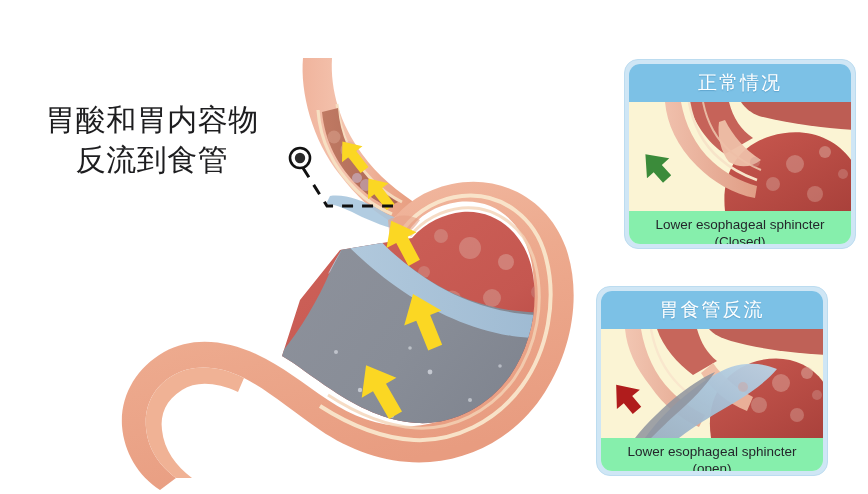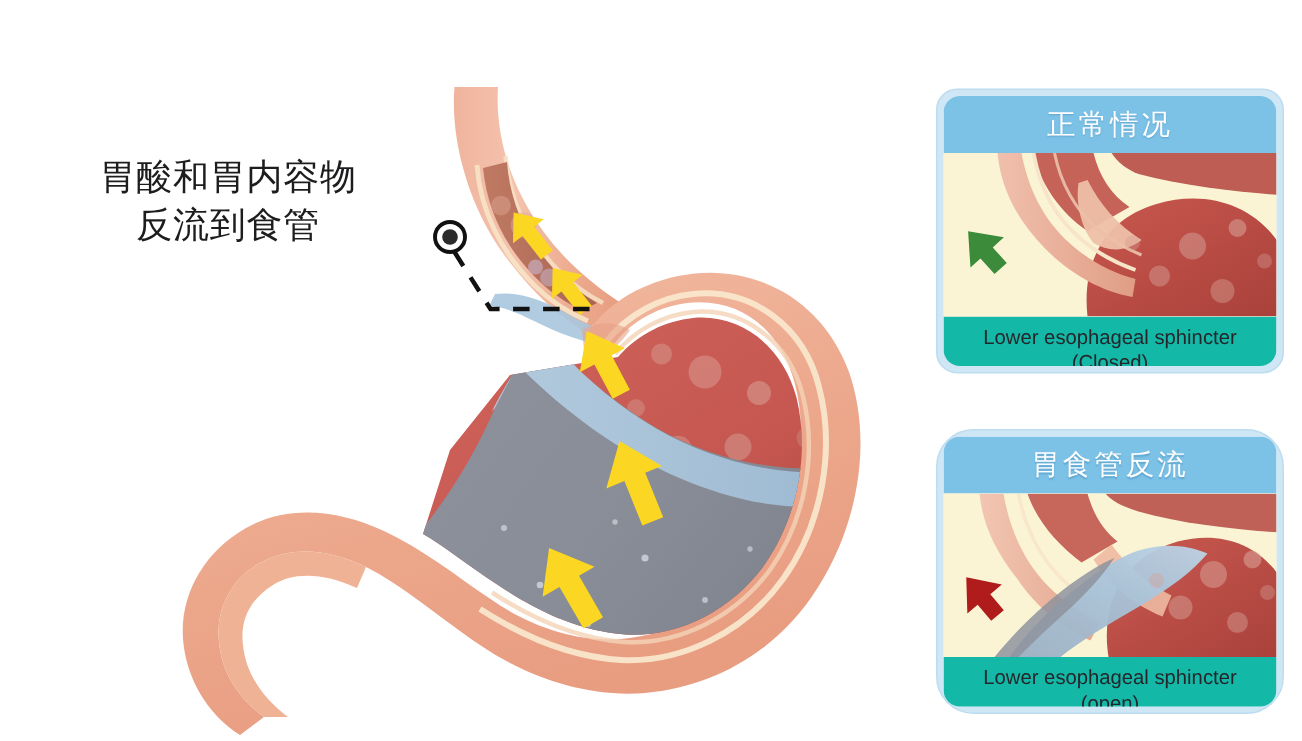--- a/index.html
+++ b/index.html
@@ -24,24 +24,24 @@
   }
 
   
   .callout-label {
     position: absolute;
     left: 18px;
     top: 103px;
     width: 268px;
     text-align: center;
     color: #1d1d1f;
-    font-size: 24px;
+    font-size: 30px;
     line-height: 1.32;
     letter-spacing: 0.5px;
-    font-family: Liberation Sans, sans-serif;
+    font-family: Liberation Mono, monospace;
     white-space: pre-line;
   }
 
   
   .panel {
     position: absolute;
     width: 232px;
     height: 190px;
     border-radius: 14px;
     background: #cfe6f5;
@@ -71,32 +71,32 @@
     text-shadow: 0 1px 1px rgba(60,130,175,0.45);
   }
   .panel-art {
     position: relative;
     height: 109px;
     overflow: hidden;
     background: #fbf4d4;
   }
   .panel-caption {
     height: 45px;
-    background: #14b8a6;
+    background: #86efac;
     color: #24262b;
     font-size: 13.5px;
     line-height: 1.28;
     text-align: center;
     padding-top: 5px;
     box-sizing: border-box;
     white-space: pre-line;
   }
 
   #panel-normal { left: 624px; top: 59px; }
-  #panel-reflux { left: 624px; top: 286px; border-radius: 25px; }
+  #panel-reflux { left: 596px; top: 286px; }
 
   .panel-svg { position: absolute; left: 0; top: 0; }
 
   
   #main-art {
     position: absolute;
     left: 0;
     top: 0;
   }
 

